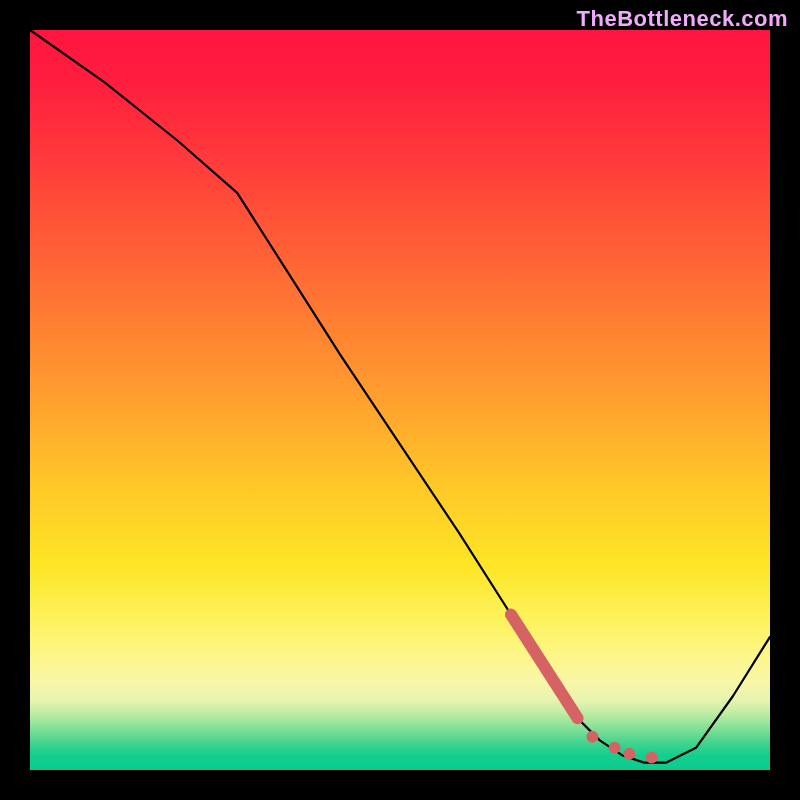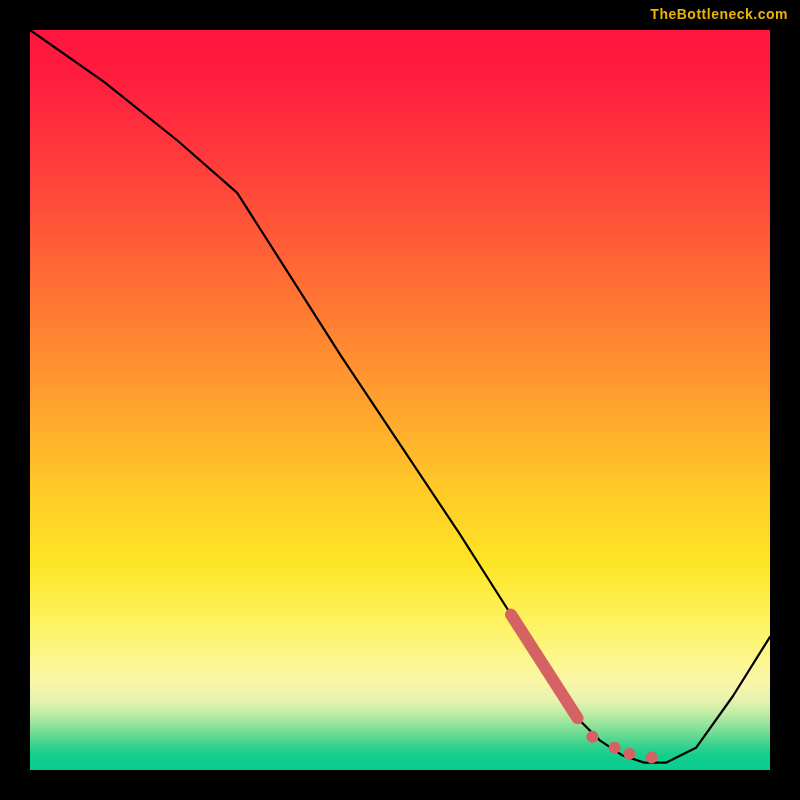--- a/index.html
+++ b/index.html
@@ -14,23 +14,23 @@
     position: relative;
     width: 800px;
     height: 800px;
     background: #000000;
   }
   .watermark {
     position: absolute;
     top: 6px;
     right: 12px;
     font-family: Arial, Helvetica, sans-serif;
-    font-size: 14px;
+    font-size: 22px;
     font-weight: 600;
-    color: #eab308;
+    color: #f0abfc;
     letter-spacing: 0.5px;
   }
   .plot {
     position: absolute;
     left: 30px;
     top: 30px;
     width: 740px;
     height: 740px;
     
     background: linear-gradient(

